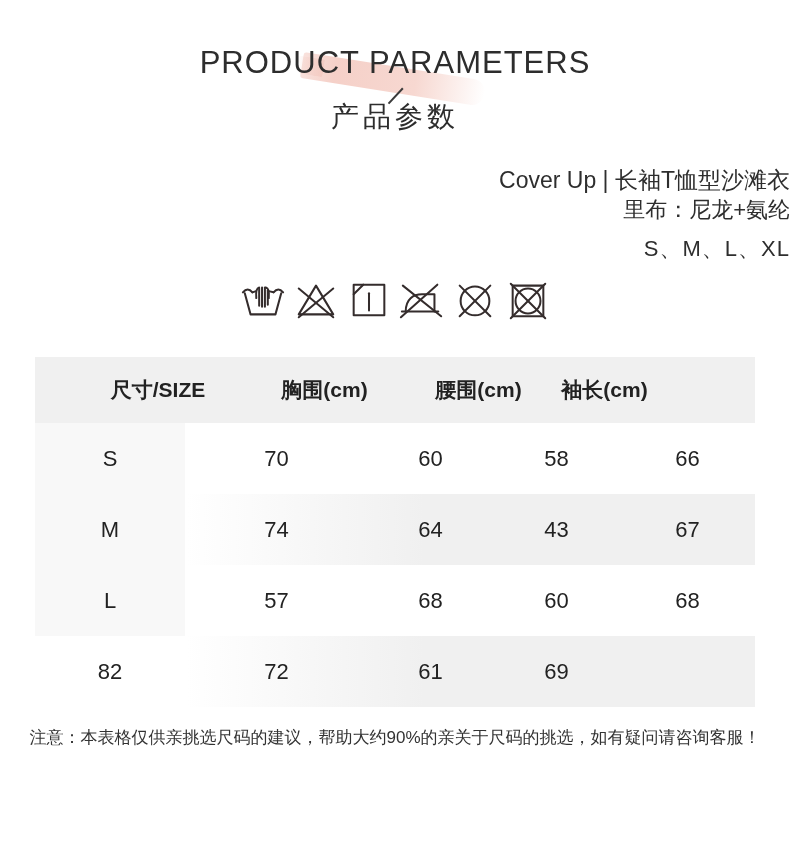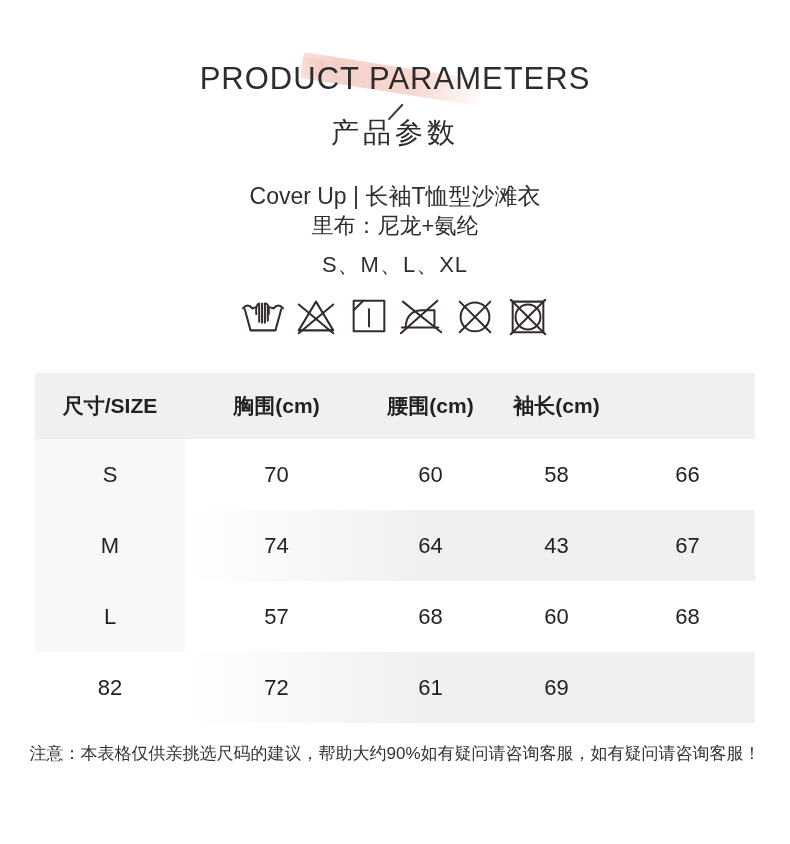--- a/index.html
+++ b/index.html
@@ -1,21 +1,21 @@
 <!DOCTYPE html>
 <html><head>
 <meta charset="utf-8">
 <style>
   html,body{margin:0;padding:0;}
   body{
     width:790px;height:844px;background:#ffffff;
     font-family:"Liberation Sans","DejaVu Sans",sans-serif;
     color:#2e2e2e;overflow:hidden;
   }
-  .header-block{position:relative;padding-top:60px;text-align:center;}
+  .header-block{position:relative;padding-top:44px;text-align:center;}
   .brush-stroke{
     position:absolute;left:302px;top:52px;width:185px;height:26px;
     background:linear-gradient(90deg, rgba(243,201,192,.55) 0%, #f5d0c8 18%, #f7d8d1 62%, rgba(247,216,209,0) 100%);
     border-radius:3px 14px 14px 3px;
     transform:rotate(9deg);transform-origin:left center;
     z-index:0;
   }
   .brush-stroke:before{
     content:"";position:absolute;left:-6px;top:4px;width:28px;height:18px;
     background:linear-gradient(90deg, rgba(243,201,192,0) 0%, rgba(243,201,192,.8) 100%);
@@ -27,33 +27,33 @@
     font-size:31px;font-weight:300;letter-spacing:1px;line-height:38px;color:#2d2d2d;
   }
   .title-divider{
     position:relative;z-index:1;display:inline-block;margin-top:9px;
     width:21px;height:1.5px;background:#3a3a3a;transform:rotate(-47deg);
   }
   .title-zh{
     position:relative;z-index:1;margin:2px 0 0 0;
     font-size:28px;font-weight:500;letter-spacing:4px;line-height:30px;color:#2d2d2d;
   }
-  .info-block{text-align:center;}
+  .info-block{text-align:right;}
   .product-name{margin-top:33px;font-size:23px;font-weight:500;line-height:30px;}
   .info-line{font-size:22px;font-weight:500;line-height:30px;}
   .info-line.first{margin-top:14px;}
   .sizes-line{margin-top:9px;font-size:22px;font-weight:500;line-height:30px;letter-spacing:1px;}
   .care-icons{
     margin-top:12px;display:flex;justify-content:center;align-items:center;gap:5px;height:48px;
   }
   .care-icons svg{display:block;}
   .size-table{width:720px;margin:33px auto 0 auto;}
   .t-row{display:grid;grid-template-columns:150px 183px 125px 127px 135px;}
   .t-cell{display:flex;align-items:center;justify-content:center;text-align:center;}
-  .t-head{height:66px;background:#f0f0f0;}
+  .t-head{height:66px;background:#f0f0f0;padding-left:48px;}
   .t-head .t-cell{font-size:21px;font-weight:bold;color:#222;}
   .t-data{height:71px;font-size:22px;color:#222;}
   .t-data.striped{background:linear-gradient(90deg,#ffffff 21%,#f0f0f0 54%);}
   .t-data .cell-size{background:#f8f8f8;}
   .footnote{
     margin-top:19px;text-align:center;font-size:17px;color:#333;letter-spacing:0;
   }
 </style>
 </head>
 <body>
@@ -155,13 +155,13 @@
   </div>
 
   <div class="t-row t-data striped">
     <div class="t-cell">82</div>
     <div class="t-cell">72</div>
     <div class="t-cell">61</div>
     <div class="t-cell">69</div>
   </div>
 </div>
 
-<div class="footnote">注意：本表格仅供亲挑选尺码的建议，帮助大约90%如有疑问请咨询客服，如有疑问请咨询客服！</div>
+<div class="footnote">注意：本表格仅供亲挑选尺码的建议，帮助大约90%的亲关于尺码的挑选，如有疑问请咨询客服！</div>
 
 </body></html>

